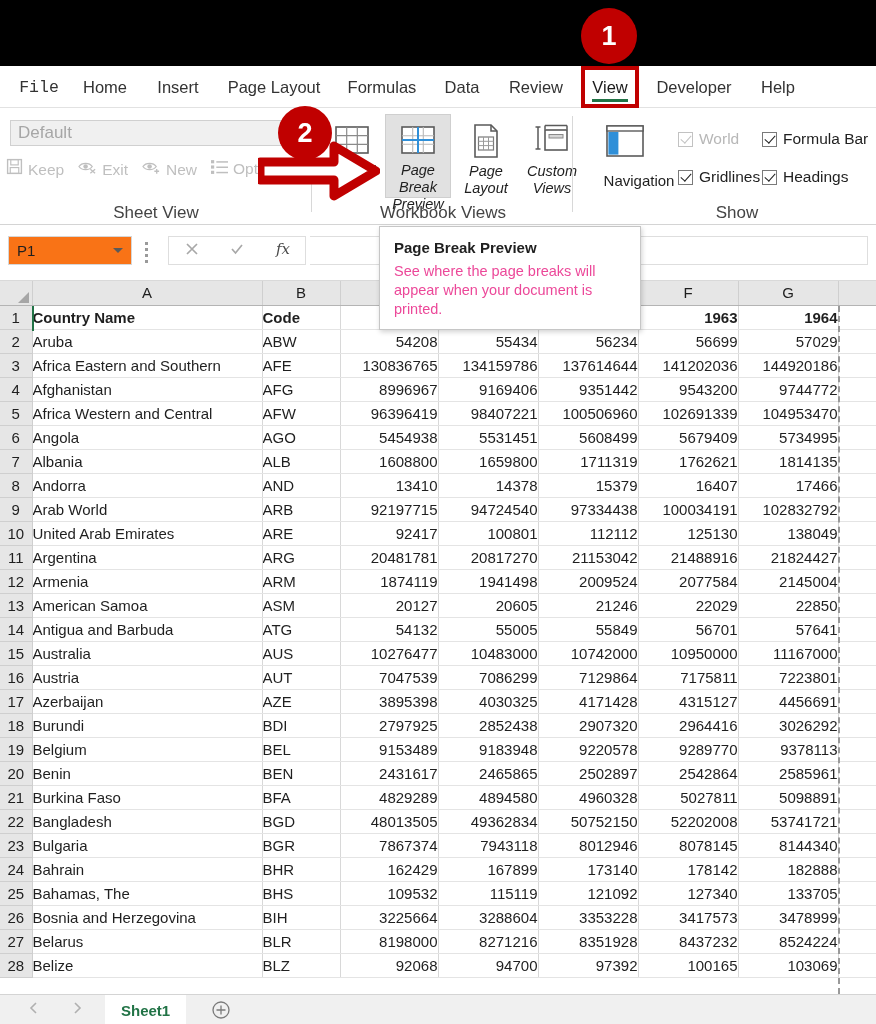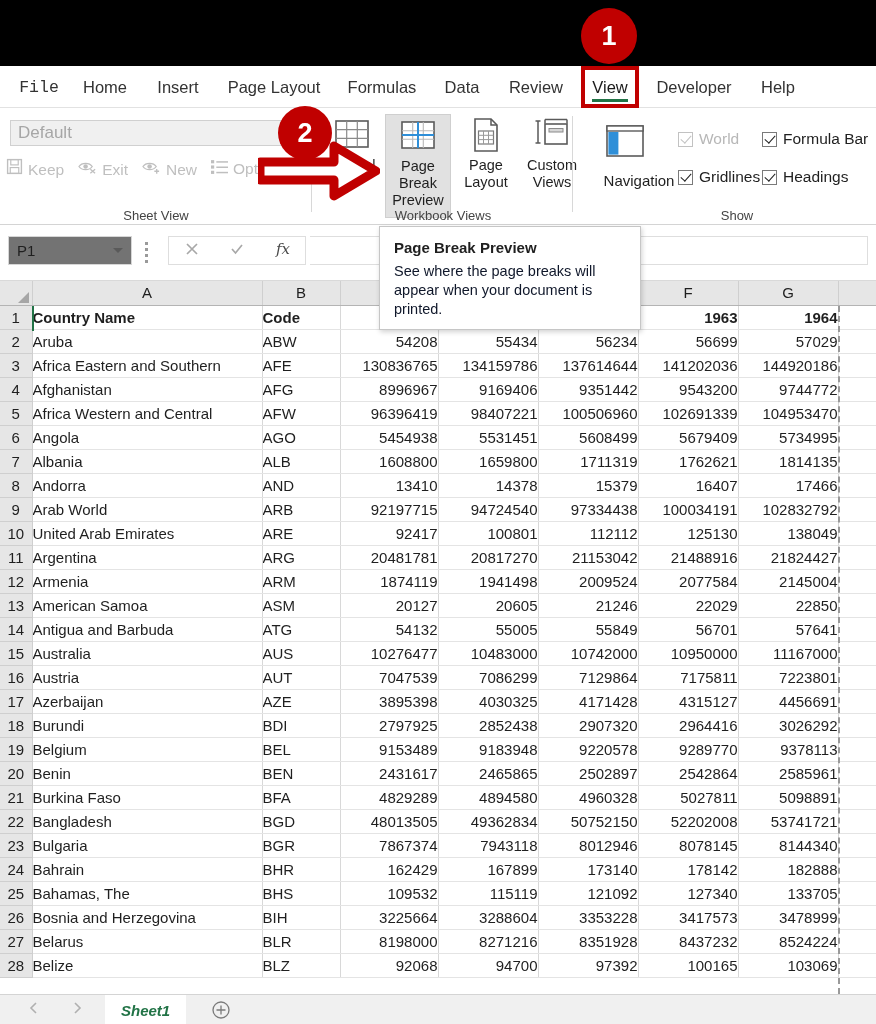--- a/index.html
+++ b/index.html
@@ -60,21 +60,21 @@
     width: 876px; height: 117px;
     background: #ffffff;
     border-bottom: 1px solid #d4d4d4;
   }
   .group {
     position: absolute; top: 0; height: 117px;
   }
   .group-label {
     position: absolute; bottom: 2px; left: 0; width: 100%;
     text-align: center;
-    font-size: 13px; color: #444444;
+    font-size: 17px; color: #444444;
   }
   .group-sep {
     position: absolute; top: 8px; width: 1px; height: 96px;
     background: #d8d8d8;
   }
 
   
   .sv-input {
     position: absolute; left: 10px; top: 12px;
     width: 290px; height: 26px;
@@ -89,24 +89,26 @@
     position: absolute; left: 6px; top: 50px;
     display: flex; align-items: center;
     color: #bfbfbf; font-size: 15.5px;
   }
   .sv-item { display: flex; align-items: flex-end; margin-right: 14px; }
   .sv-item svg { margin-right: 5px; }
 
   
   .wbbtn {
     position: absolute; top: 6px;
-    width: 66px; height: 104px;
+    width: 66px; height: 84px;
     display: flex; flex-direction: column;
     align-items: center;
+    padding-top: 6px;
     cursor: default;
+    font-style: italic;
   }
   .wbbtn.selected {
     background: #e1e1e1;
     border: 1px solid #cfcfcf;
   }
   .wbbtn .ico { height: 42px; display: flex; align-items: center; }
   .wbbtn .lbl {
     font-size: 14.5px; color: #1f1f1f;
     text-align: center; line-height: 17px;
     margin-top: 1px;
@@ -150,21 +152,21 @@
   .fbar {
     position: absolute; left: 0; top: 225px;
     width: 876px; height: 56px;
     background: #ffffff;
     border-bottom: 1px solid #d9d9d9;
   }
   .namebox {
     position: absolute; left: 8px; top: 11px;
     width: 124px; height: 29px;
     border: 1px solid #d6d6d6;
-    background: #737373;
+    background: #f97316;
     display: flex; align-items: center;
     padding: 0 8px;
     font-size: 15px; color: #1f1f1f;
   }
   .namebox .caret {
     margin-left: auto;
     width: 0; height: 0;
     border-left: 5px solid transparent;
     border-right: 5px solid transparent;
     border-top: 5px solid #5a5a5a;
@@ -279,30 +281,29 @@
     border: 1px solid #c6c6c6;
     box-shadow: 1px 2px 5px rgba(0,0,0,0.18);
     padding: 12px 14px 0 14px;
     z-index: 20;
   }
   .tooltip .tt-title {
     font-size: 15px; font-weight: bold; color: #1f1f1f;
     margin-bottom: 6px;
   }
   .tooltip .tt-body {
-    font-size: 14.5px; color: #0f172a; line-height: 19px;
+    font-size: 14.5px; color: #ec4899; line-height: 19px;
   }
 
   
   .tabstrip {
     position: absolute; left: 0; top: 994px;
     width: 876px; height: 30px;
     background: #f0f0f0;
     border-top: 1px solid #d4d4d4;
-    font-style: italic;
   }
   .navarrows {
     position: absolute; left: 12px; top: 0; height: 30px;
     width: 86px;
     display: flex; align-items: center; justify-content: space-around;
     color: #b0b0b0;
   }
   .sheettab {
     position: absolute; left: 105px; top: 0;
     height: 30px; padding: 0 16px;

